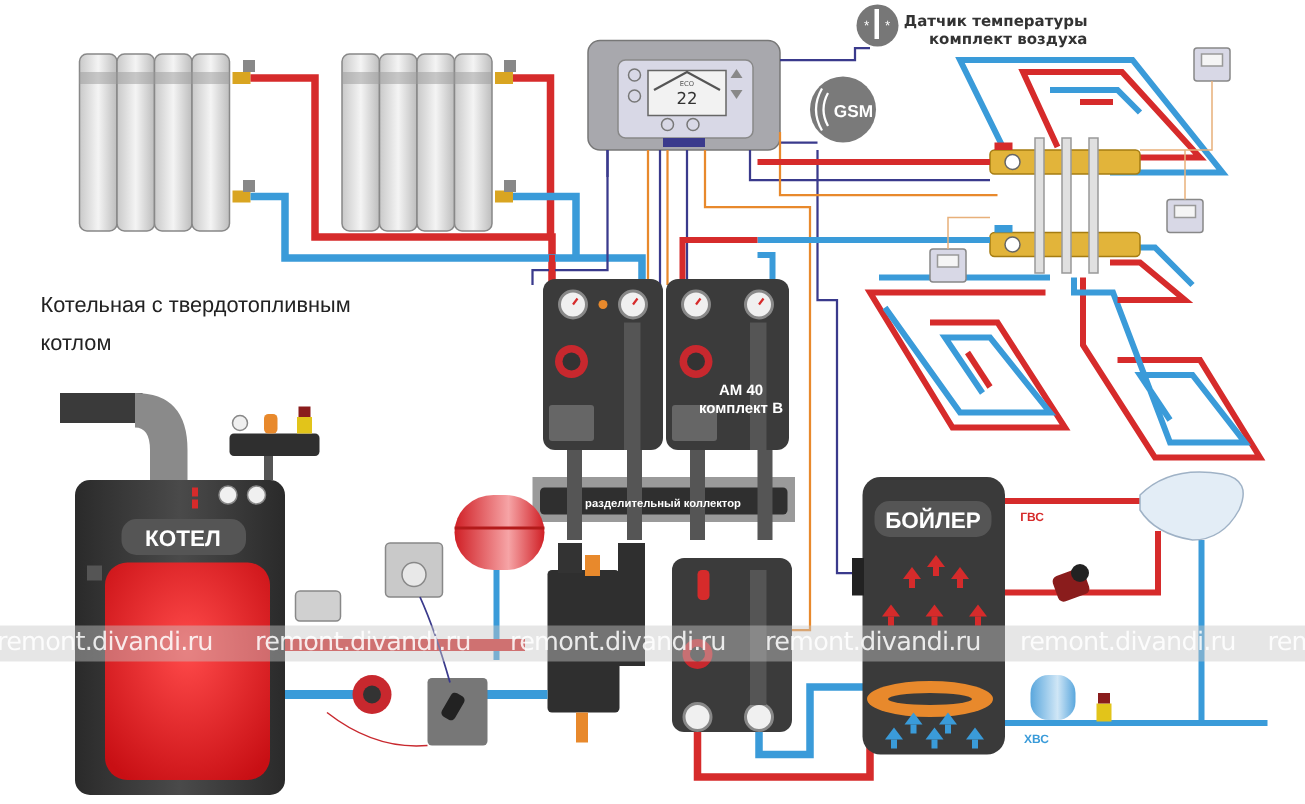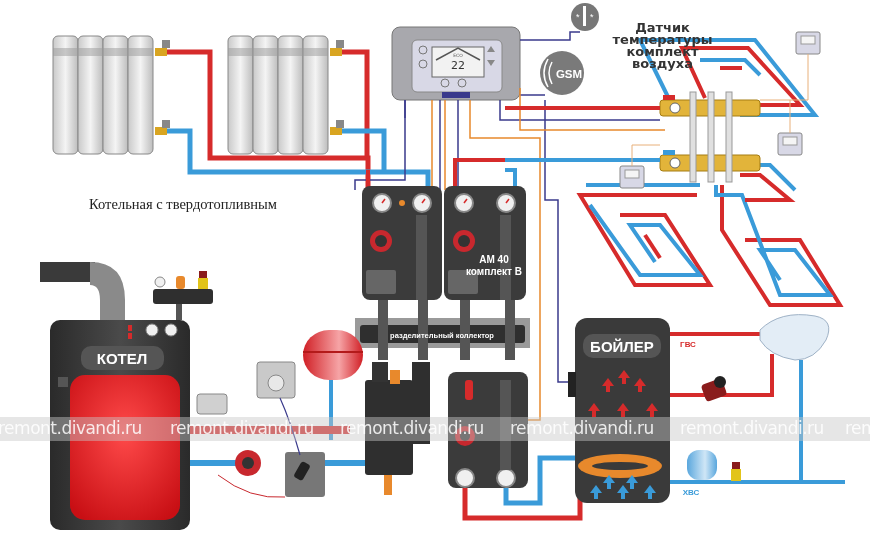--- a/index.html
+++ b/index.html
@@ -1,19 +1,19 @@
 <!DOCTYPE html>
 <html><head>
 <meta charset="utf-8">
 <style>
   html, body { margin:0; padding:0; background:#ffffff; }
   body { width:870px; height:536px; position:relative; overflow:hidden; font-family:"Liberation Sans", sans-serif; }
   svg { position:absolute; left:0; top:0; }
-  .title-text { position:absolute; left:27px; top:192px; width:250px; text-align:right; font-family:Liberation Serif, serif; font-size:14.5px; color:#222; line-height:25px; }
-  .sensor-label { position:absolute; left:600px; top:9px; font-family:"DejaVu Sans", sans-serif; font-weight:bold; font-size:13px; color:#333; line-height:12px; text-align:center; width:125px;margin-top:13px; }
+  .title-text { position:absolute; left:27px; top:192px; width:250px; text-align:left; font-family:Liberation Sans, sans-serif; font-size:14.5px; color:#222; line-height:25px; }
+  .sensor-label { position:absolute; left:600px; top:9px; font-family:"DejaVu Sans", sans-serif; font-weight:bold; font-size:10px; color:#333; line-height:12px; text-align:right; width:125px; }
   .watermark-band { position:absolute; left:0; top:417px; width:870px; height:24px; background:rgba(200,200,200,0.45); }
   .wm { position:absolute; top:418px; font-family:"DejaVu Sans", sans-serif; font-size:17px; color:rgba(255,255,255,0.85); letter-spacing:-0.5px; }
 </style>
 </head>
 <body>
 
 <svg width="870" height="536" viewBox="0 0 870 536">
   <defs>
     <linearGradient id="radGrad" x1="0" x2="1">
       <stop offset="0" stop-color="#c9c9c9"></stop>
@@ -350,20 +350,21 @@
   </g>
   <g>
     <path d="M760 330 Q780 310 815 316 Q835 320 826 340 Q815 360 795 360 Q770 356 760 340 Z" fill="#e3edf6" stroke="#9fb2c6"></path>
   </g>
   <text x="688" y="347" font-size="8" font-weight="bold" fill="#d62b2b" text-anchor="middle">ГВС</text>
   <text x="691" y="495" font-size="8" font-weight="bold" fill="#3a9bd9" text-anchor="middle">ХВС</text>
 </svg>
 
 <div class="title-text">
   <div>Котельная с твердотопливным</div>
+  <div>котлом</div>
 </div>
 
 <div class="sensor-label">
   <div>Датчик температуры</div>
   <div>комплект воздуха</div>
 </div>
 
 <div class="watermark-band"></div>
 <span class="wm" style="left:-2px">remont.divandi.ru</span>
 <span class="wm" style="left:170px">remont.divandi.ru</span>

